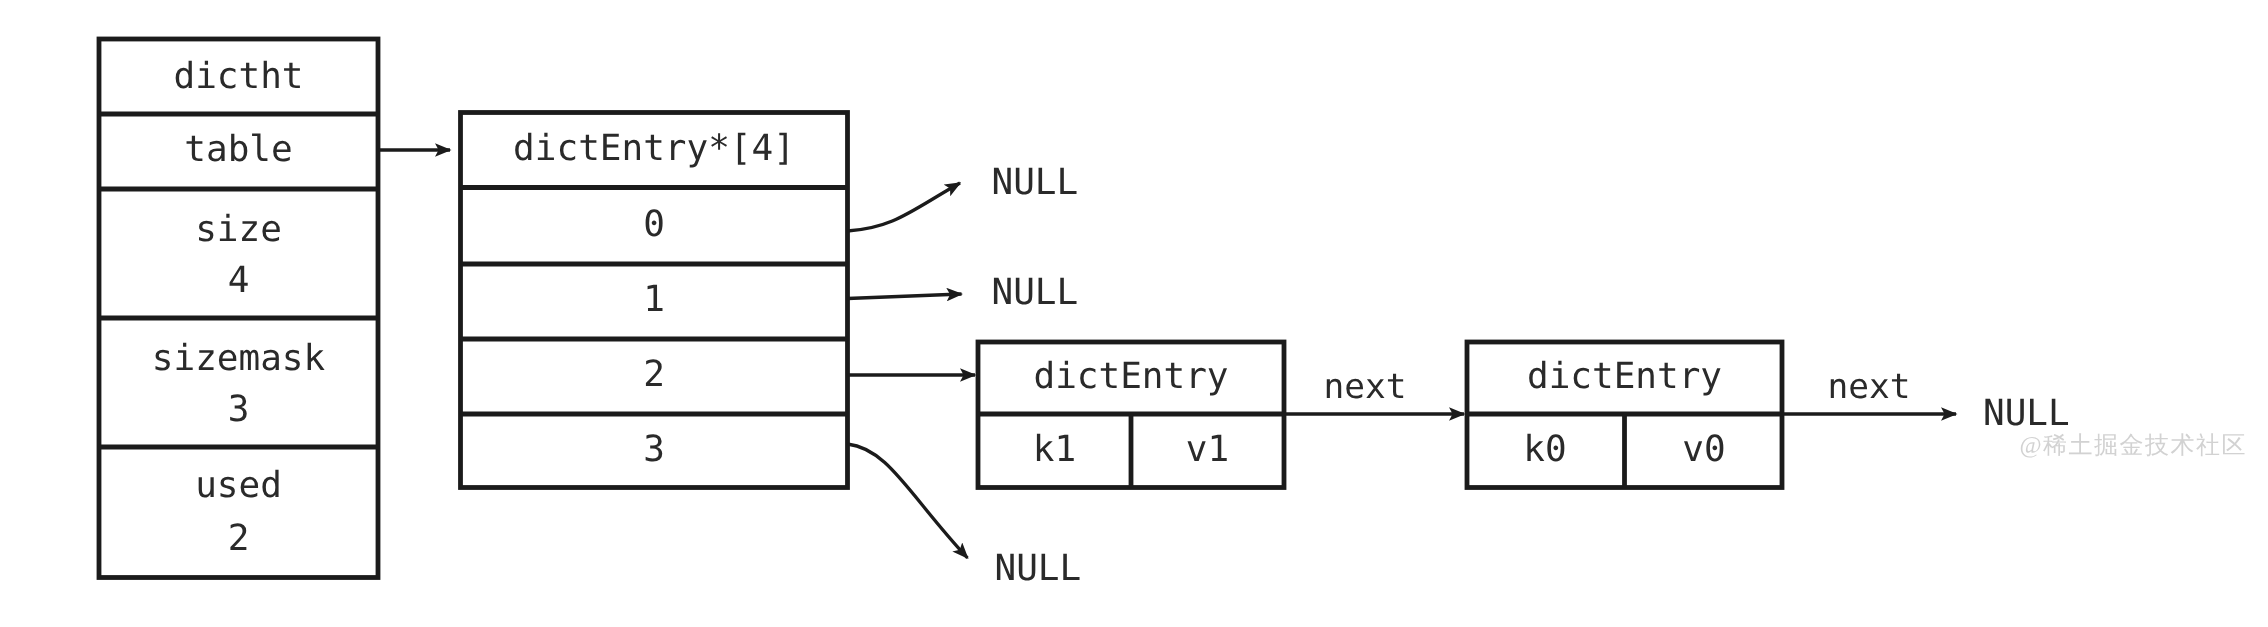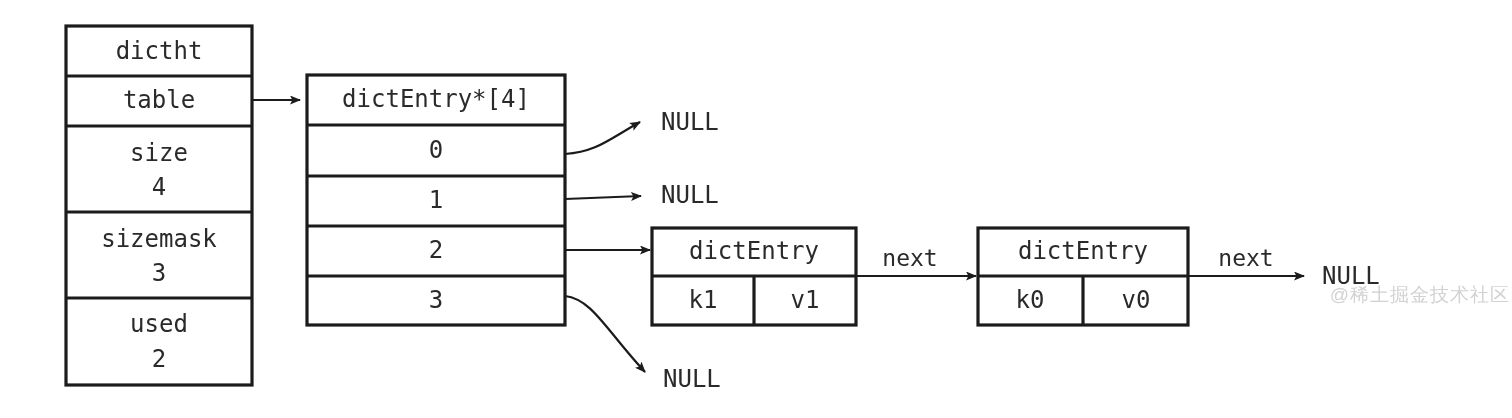--- a/index.html
+++ b/index.html
@@ -58,24 +58,24 @@
   }
   text.edge-label {
     font-family: "DejaVu Sans Mono", "Liberation Mono", monospace;
     fill: #2a2a2a;
     font-size: 23px;
     text-anchor: middle;
     dominant-baseline: middle;
   }
   .watermark {
     position: absolute;
-    right: 2px;
+    right: 14px;
     bottom: 10px;
-    font-family: Liberation Sans, sans-serif;
-    font-size: 19px;
+    font-family: Liberation Serif, serif;
+    font-size: 16px;
     color: #d2d2d2;
     letter-spacing: 1px;
     white-space: nowrap;
   }
 </style>
 </head>
 <body>
 
 <div id="diagram-root">
   <svg class="diagram" viewBox="0 0 1512 418">

